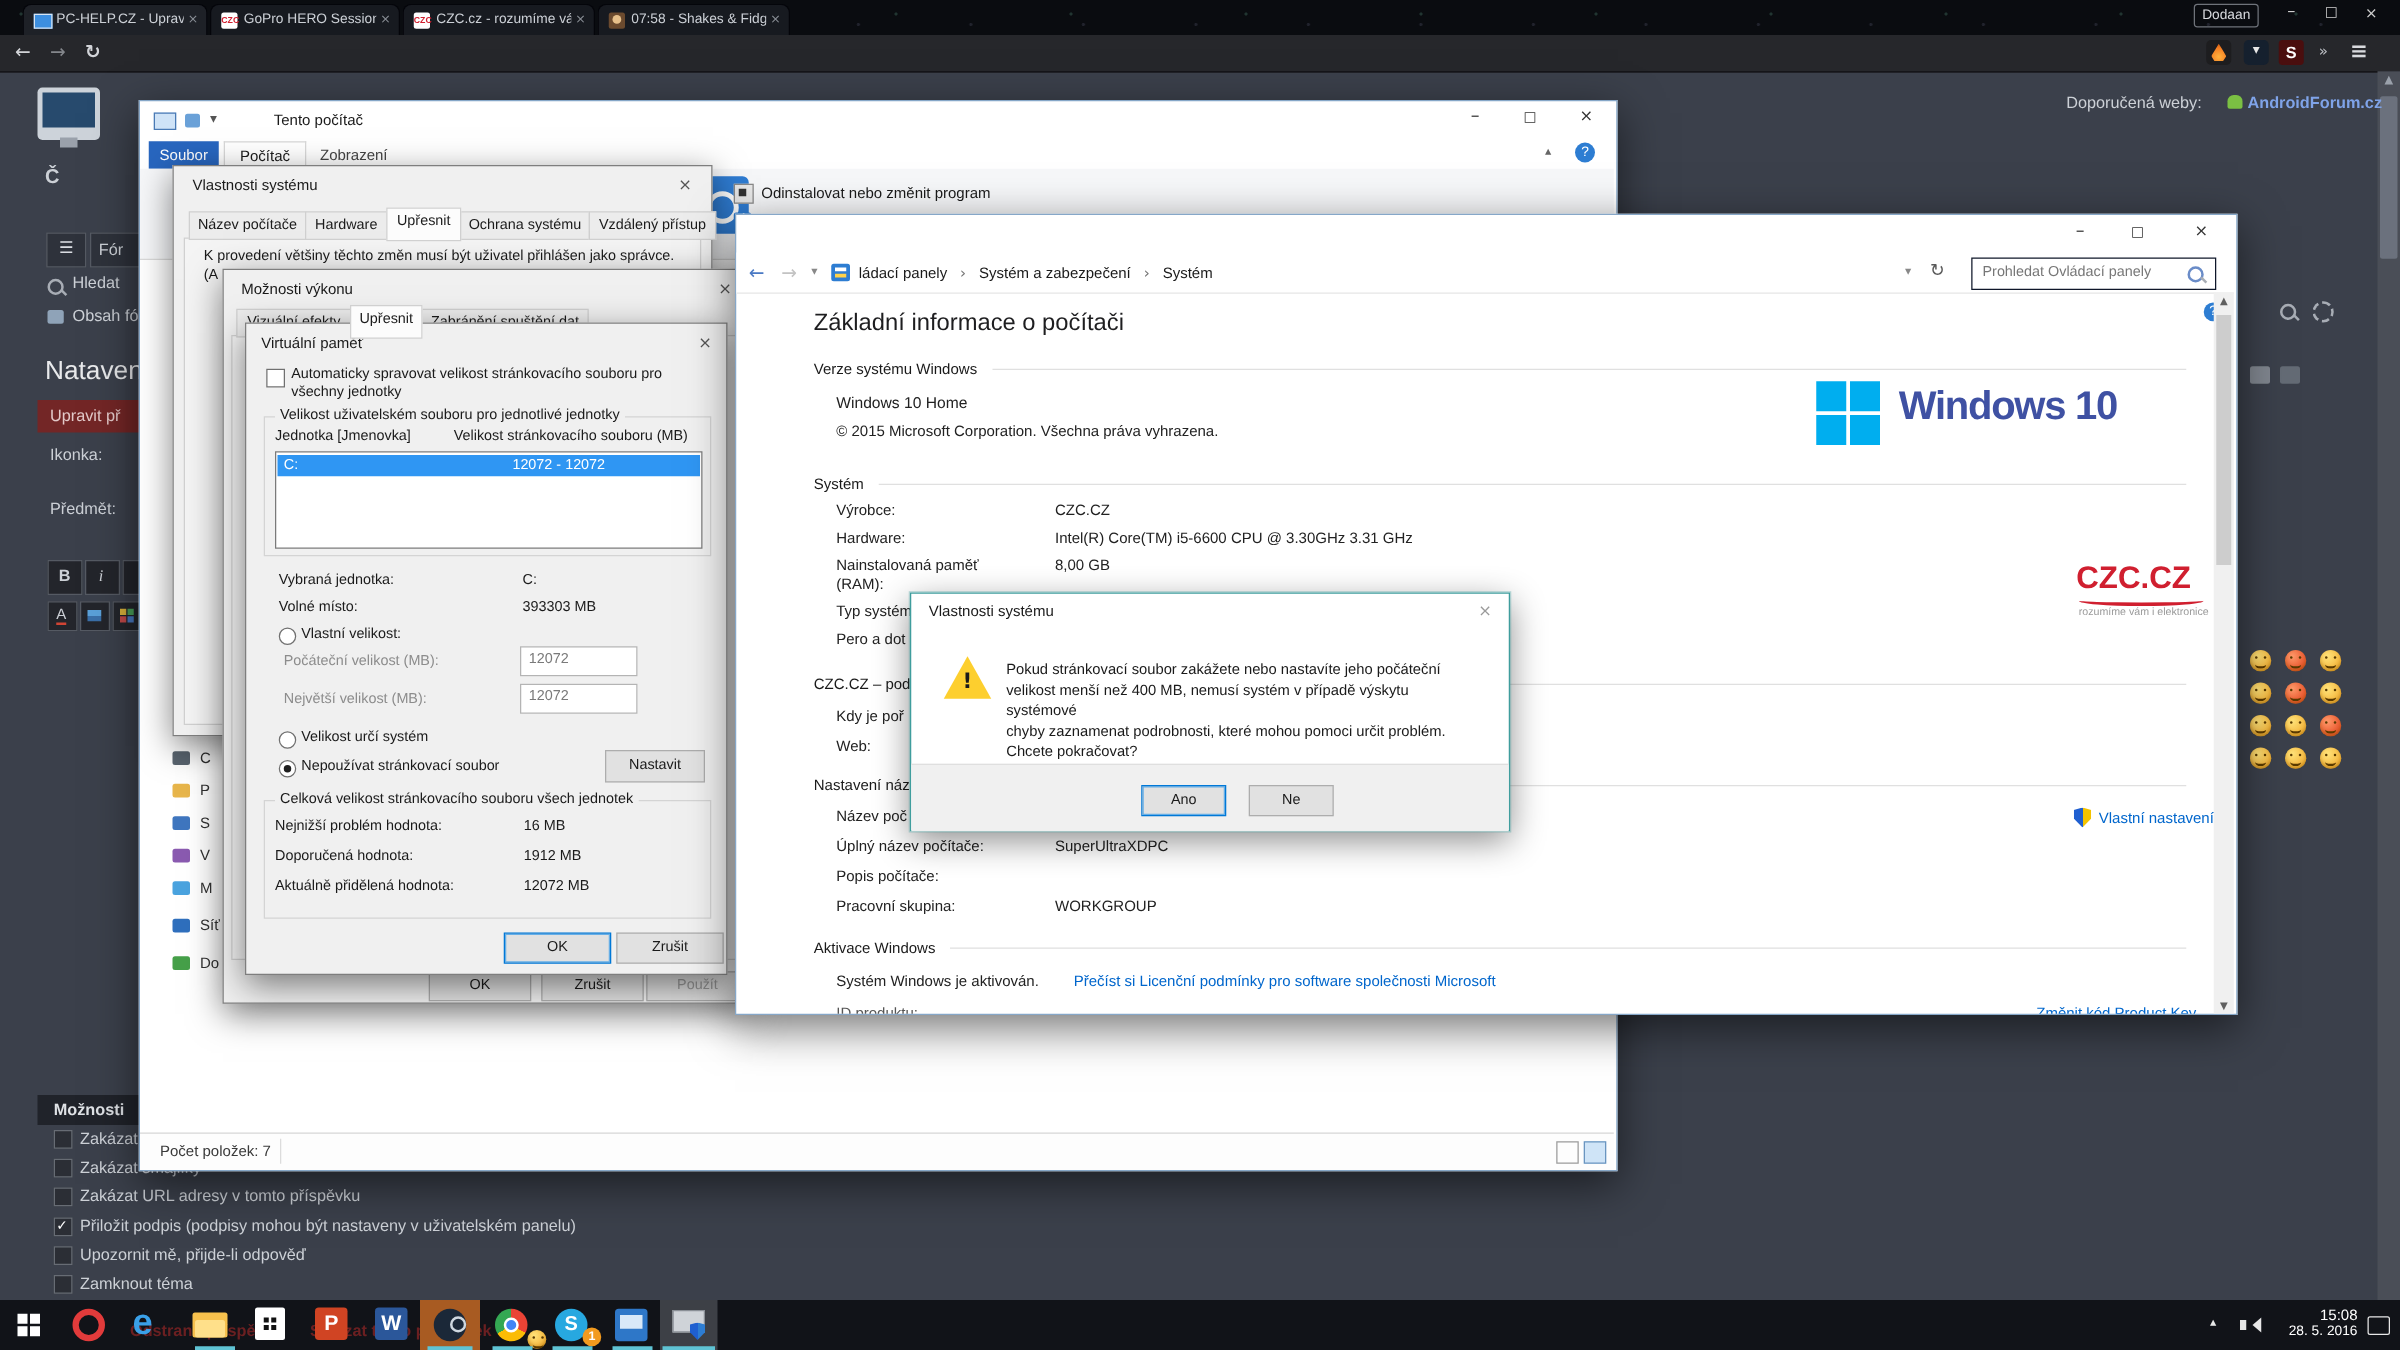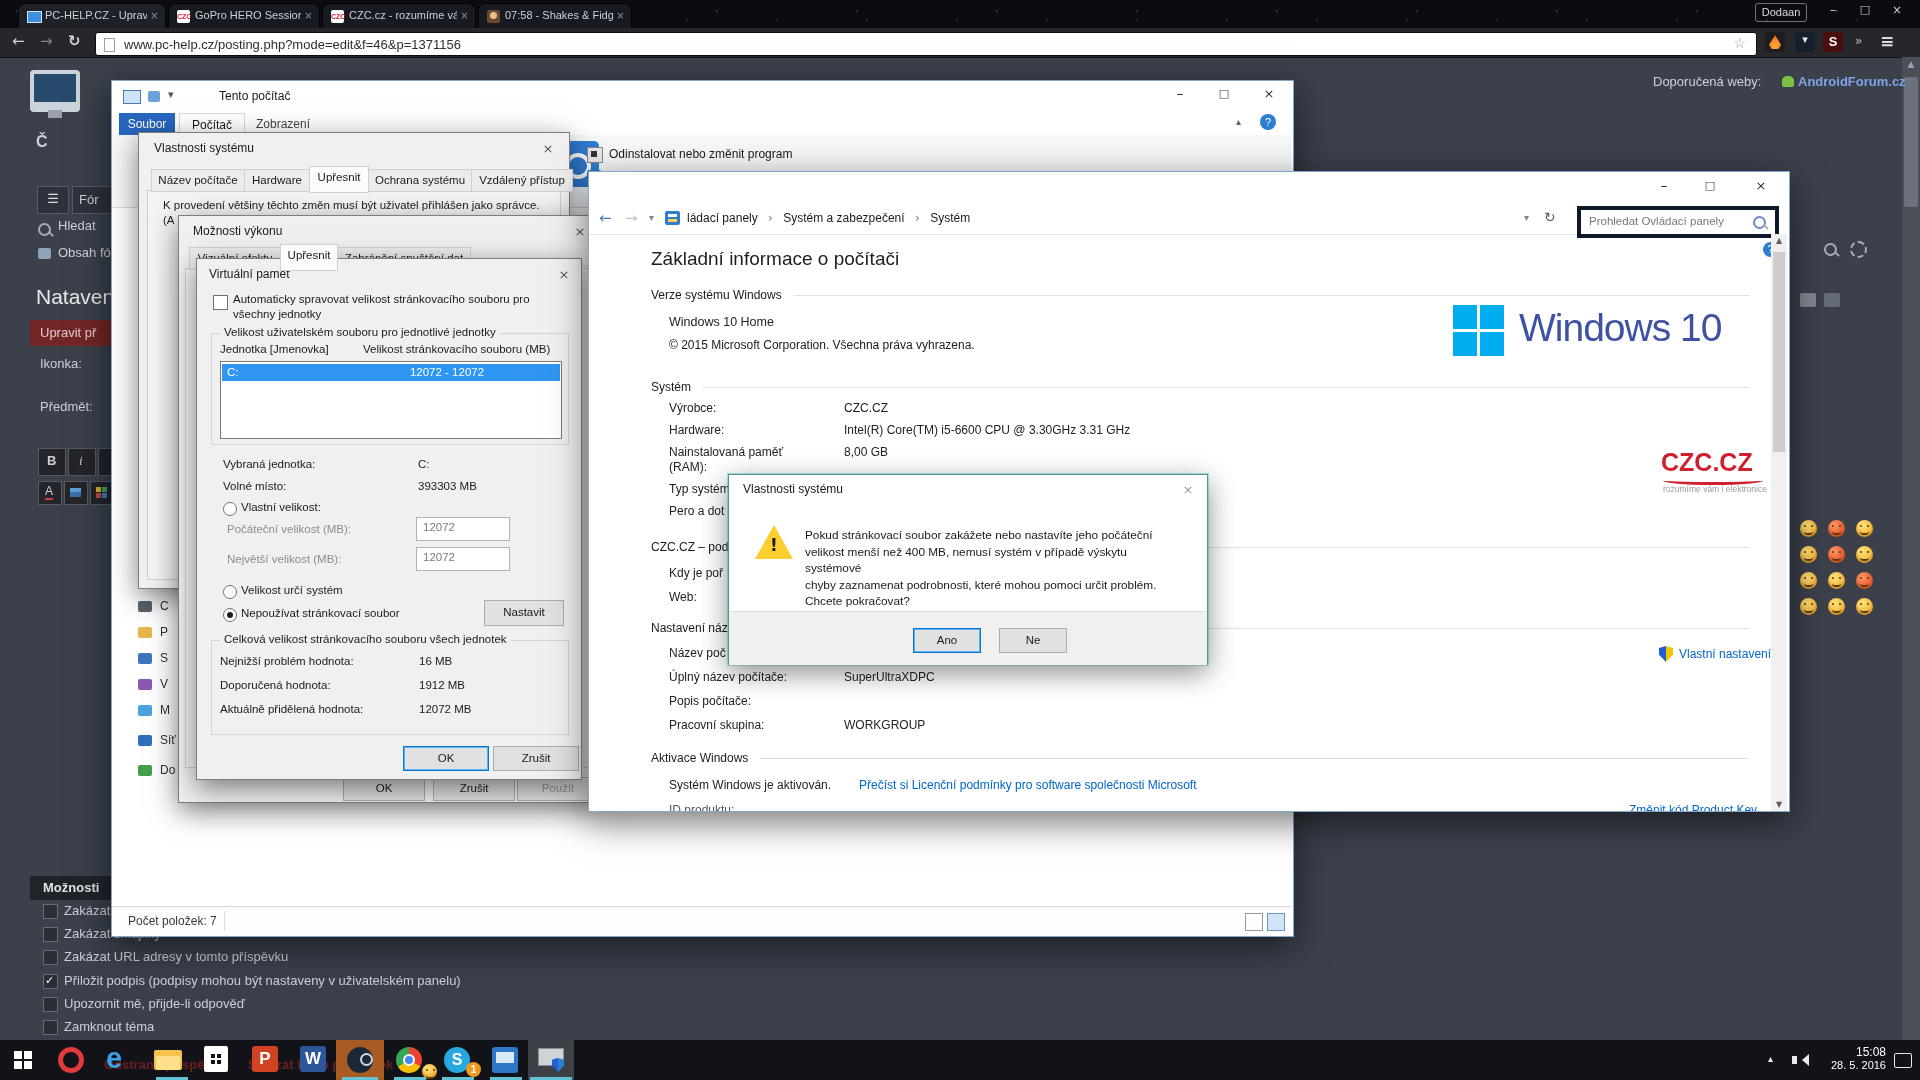--- a/index.html
+++ b/index.html
@@ -91,25 +91,20 @@
     <div class="a" style="left:1755px;top:3px;width:50px;height:17px;border:1px solid #6f737a;border-radius:3px;color:#d8dade;font-size:11px;text-align:center;line-height:16px">Dodaan</div>
     <span class="a gly" style="left:1818px;top:2px;width:30px;color:#cfcfcf;font-size:13px;text-align:center">–</span>
     <span class="a gly" style="left:1850px;top:3px;width:30px;color:#cfcfcf;font-size:11px;text-align:center">□</span>
     <span class="a gly" style="left:1882px;top:3px;width:30px;color:#cfcfcf;font-size:12px;text-align:center">×</span>
   </div>
 
   <div class="a toolbar">
     <span class="a navg gly" style="left:12px">←</span>
     <span class="a navg gly" style="left:40px;color:#84878c">→</span>
     <span class="a navg gly" style="left:68px;font-weight:bold">↻</span>
-    <div class="urlfield">
-      <span class="a" style="left:8px;top:5px;width:9px;height:12px;background:#fff;border:1px solid #9aa0a6"></span>
-      <span class="a nw" style="left:28px;top:4px;font-size:13px;color:#2f2f33">www.pc-help.cz/posting.php?mode=edit&amp;f=46&amp;p=1371156</span>
-      <span class="a gly" style="right:10px;top:2px;font-size:14px;color:#9aa0a6">☆</span>
-    </div>
     <div class="a" style="left:1765px;top:4px;width:20px;height:20px;background:#1d1d1f;border-radius:4px">
       <span class="a" style="left:4px;top:3px;width:12px;height:14px;background:radial-gradient(circle at 50% 75%,#ffb23e,#f47b20 60%,#b44a10);clip-path:polygon(50% 0,78% 38%,100% 72%,78% 100%,22% 100%,0 70%,25% 35%)"></span>
     </div>
     <div class="a" style="left:1795px;top:4px;width:20px;height:20px;background:#15202e;border-radius:4px">
       <span class="a gly" style="left:0;top:1px;width:20px;text-align:center;color:#e8e8e8;font-size:11px">▾</span>
     </div>
     <div class="a" style="left:1823px;top:4px;width:20px;height:20px;background:#4a0e0e;border-radius:3px;color:#fff;font-weight:bold;font-size:13px;text-align:center;line-height:20px">S</div>
     <span class="a gly" style="left:1855px;top:6px;color:#b8bbc0;font-size:12px">»</span>
     <span class="a gly" style="left:1880px;top:3px;color:#d8dade;font-size:17px;font-weight:bold">≡</span>
   </div>
@@ -351,21 +346,21 @@
         </span>
       <span class="a nw" style="left:98px;top:9px;font-size:12px;color:#1a1a1a">
         <span>ládací panely</span>
         <span class="gly" style="color:#777;padding:0 7px">›</span>
         <span>Systém a zabezpečení</span>
         <span class="gly" style="color:#777;padding:0 7px">›</span>
         <span>Systém</span>
       </span>
       <span class="a gly" style="left:935px;top:10px;color:#888;font-size:10px">▾</span>
       <span class="a gly" style="left:955px;top:7px;color:#5a5a5a;font-size:14px">↻</span>
-      <div class="a" style="left:988px;top:4px;width:194px;height:24px;border:4px solid #0f172a">
+      <div class="a" style="left:988px;top:4px;width:194px;height:24px;border:1px solid #0f172a">
         <span class="a nw" style="left:8px;top:5px;font-size:11.5px;color:#777">Prohledat Ovládací panely</span>
         <span class="mag" style="left:172px;top:6px;border-color:#6a8cc8"></span>
       </div>
     </div>
     <span class="a" style="left:1174px;top:70px;width:15px;height:15px;background:#2d7dd2;border-radius:50%;color:#fff;font-size:11px;text-align:center;line-height:15px">?</span>
 
     <div class="a" style="left:1182px;top:62px;width:16px;height:577px;background:#f0f0f0">
       <span class="a gly" style="left:0;top:2px;width:16px;text-align:center;color:#606060;font-size:8px">▲</span>
       <span class="a" style="left:2px;top:18px;width:12px;height:200px;background:#cdcdcd"></span>
       <span class="a gly" style="left:0;bottom:2px;width:16px;text-align:center;color:#606060;font-size:8px">▼</span>
@@ -373,21 +368,21 @@
 
     <span class="a nw" style="left:62px;top:76px;font-size:19px;color:#1e1e20">Základní informace o počítači</span>
     <div class="sec" style="left:62px;top:116px;width:1098px">
         <span>Verze systému Windows</span>
       </div>
     <span class="cpl" style="left:80px;top:143px;font-size:12.5px">Windows 10 Home</span>
     <span class="cpl" style="left:80px;top:166px">© 2015 Microsoft Corporation. Všechna práva vyhrazena.</span>
     <div class="a" style="left:864px;top:133px;width:52px;height:52px">
       <span class="a" style="left:0;top:0;width:24px;height:24px;background:#00aeef;box-shadow:27px 0 #00aeef,0 27px #00aeef,27px 27px #00aeef"></span>
     </div>
-    <span class="a nw" style="left:930px;top:134px;font-size:39px;font-weight:400;color:#3f51a3;letter-spacing:-1px">Windows 10</span>
+    <span class="a nw" style="left:930px;top:134px;font-size:32px;font-weight:700;color:#3f51a3;letter-spacing:-1px">Windows 10</span>
     <div class="sec" style="left:62px;top:208px;width:1098px">
         <span>Systém</span>
       </div>
     <span class="cpl" style="left:80px;top:229px">Výrobce:</span>
     <span class="cpv" style="left:255px;top:229px">CZC.CZ</span>
     <span class="cpl" style="left:80px;top:251px">Hardware:</span>
     <span class="cpv" style="left:255px;top:251px">Intel(R) Core(TM) i5-6600 CPU @ 3.30GHz  3.31 GHz</span>
     <span class="cpl" style="left:80px;top:273px">Nainstalovaná paměť</span>
     <span class="cpv" style="left:255px;top:273px">8,00 GB</span>
     <span class="cpl" style="left:80px;top:288px">(RAM):</span>

